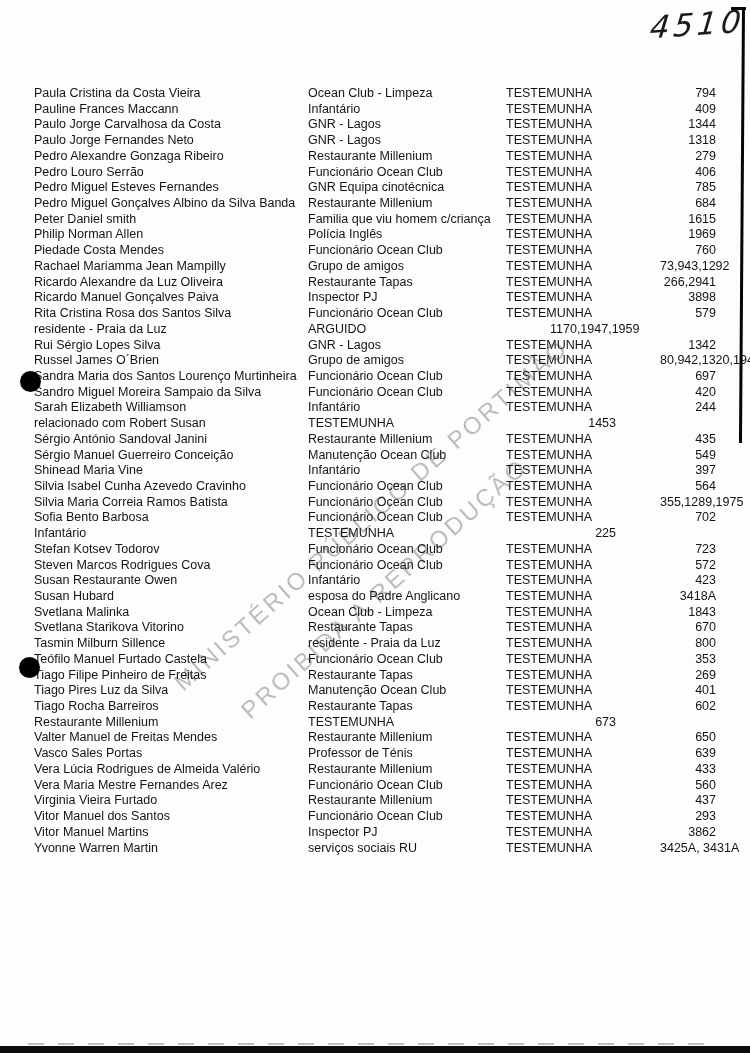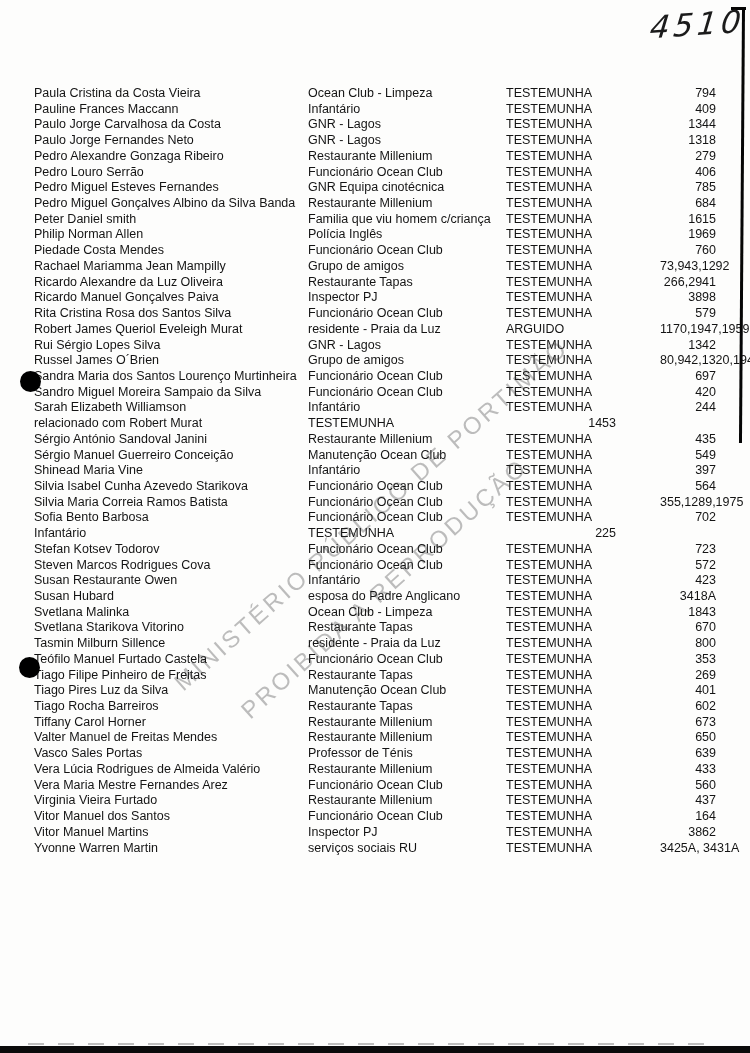--- a/index.html
+++ b/index.html
@@ -176,21 +176,20 @@
         <span class="cell">TESTEMUNHA</span>
         <span class="cell num">3898</span>
       </div>
       <div class="row">
         <span class="cell">Rita Cristina Rosa dos Santos Silva</span>
         <span class="cell">Funcionário Ocean Club</span>
         <span class="cell">TESTEMUNHA</span>
         <span class="cell num">579</span>
       </div>
       <div class="row">
-        <span class="cell">Robert James Queriol Eveleigh Murat</span>
         <span class="cell">residente - Praia da Luz</span>
         <span class="cell">ARGUIDO</span>
         <span class="cell num">1170,1947,1959</span>
       </div>
       <div class="row">
         <span class="cell">Rui Sérgio Lopes Silva</span>
         <span class="cell">GNR - Lagos</span>
         <span class="cell">TESTEMUNHA</span>
         <span class="cell num">1342</span>
       </div>
@@ -212,21 +211,21 @@
         <span class="cell">TESTEMUNHA</span>
         <span class="cell num">420</span>
       </div>
       <div class="row">
         <span class="cell">Sarah Elizabeth Williamson</span>
         <span class="cell">Infantário</span>
         <span class="cell">TESTEMUNHA</span>
         <span class="cell num">244</span>
       </div>
       <div class="row">
-        <span class="cell">relacionado com Robert Murat</span>
+        <span class="cell">relacionado com Robert Susan</span>
         <span class="cell">TESTEMUNHA</span>
         <span class="cell num">1453</span>
       </div>
       <div class="row">
         <span class="cell">Sérgio António Sandoval Janini</span>
         <span class="cell">Restaurante Millenium</span>
         <span class="cell">TESTEMUNHA</span>
         <span class="cell num">435</span>
       </div>
       <div class="row">
@@ -235,21 +234,21 @@
         <span class="cell">TESTEMUNHA</span>
         <span class="cell num">549</span>
       </div>
       <div class="row">
         <span class="cell">Shinead Maria Vine</span>
         <span class="cell">Infantário</span>
         <span class="cell">TESTEMUNHA</span>
         <span class="cell num">397</span>
       </div>
       <div class="row">
-        <span class="cell">Silvia Isabel Cunha Azevedo Starikova</span>
+        <span class="cell">Silvia Isabel Cunha Azevedo Cravinho</span>
         <span class="cell">Funcionário Ocean Club</span>
         <span class="cell">TESTEMUNHA</span>
         <span class="cell num">564</span>
       </div>
       <div class="row">
         <span class="cell">Silvia Maria Correia Ramos Batista</span>
         <span class="cell">Funcionário Ocean Club</span>
         <span class="cell">TESTEMUNHA</span>
         <span class="cell num">355,1289,1975</span>
       </div>
@@ -324,21 +323,20 @@
         <span class="cell">TESTEMUNHA</span>
         <span class="cell num">401</span>
       </div>
       <div class="row">
         <span class="cell">Tiago Rocha Barreiros</span>
         <span class="cell">Restaurante Tapas</span>
         <span class="cell">TESTEMUNHA</span>
         <span class="cell num">602</span>
       </div>
       <div class="row">
-        <span class="cell">Tiffany Carol Horner</span>
         <span class="cell">Restaurante Millenium</span>
         <span class="cell">TESTEMUNHA</span>
         <span class="cell num">673</span>
       </div>
       <div class="row">
         <span class="cell">Valter Manuel de Freitas Mendes</span>
         <span class="cell">Restaurante Millenium</span>
         <span class="cell">TESTEMUNHA</span>
         <span class="cell num">650</span>
       </div>
@@ -363,21 +361,21 @@
       <div class="row">
         <span class="cell">Virginia Vieira Furtado</span>
         <span class="cell">Restaurante Millenium</span>
         <span class="cell">TESTEMUNHA</span>
         <span class="cell num">437</span>
       </div>
       <div class="row">
         <span class="cell">Vitor Manuel dos Santos</span>
         <span class="cell">Funcionário Ocean Club</span>
         <span class="cell">TESTEMUNHA</span>
-        <span class="cell num">164</span>
+        <span class="cell num">293</span>
       </div>
       <div class="row">
         <span class="cell">Vitor Manuel Martins</span>
         <span class="cell">Inspector PJ</span>
         <span class="cell">TESTEMUNHA</span>
         <span class="cell num">3862</span>
       </div>
       <div class="row">
         <span class="cell">Yvonne Warren Martin</span>
         <span class="cell">serviços sociais RU</span>

